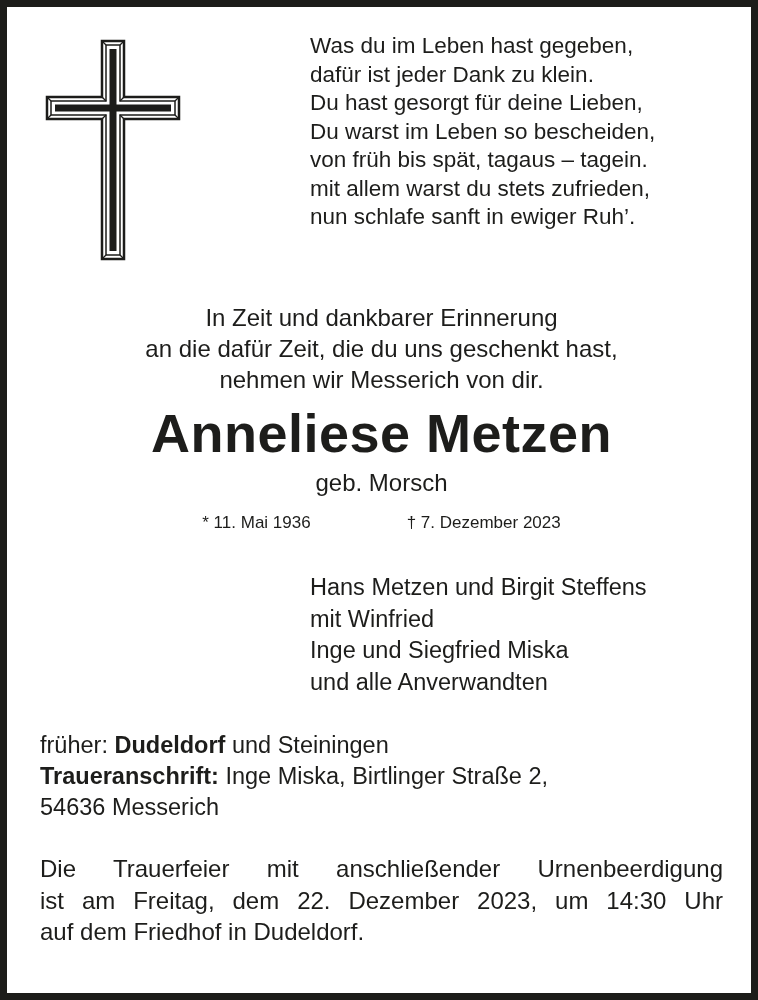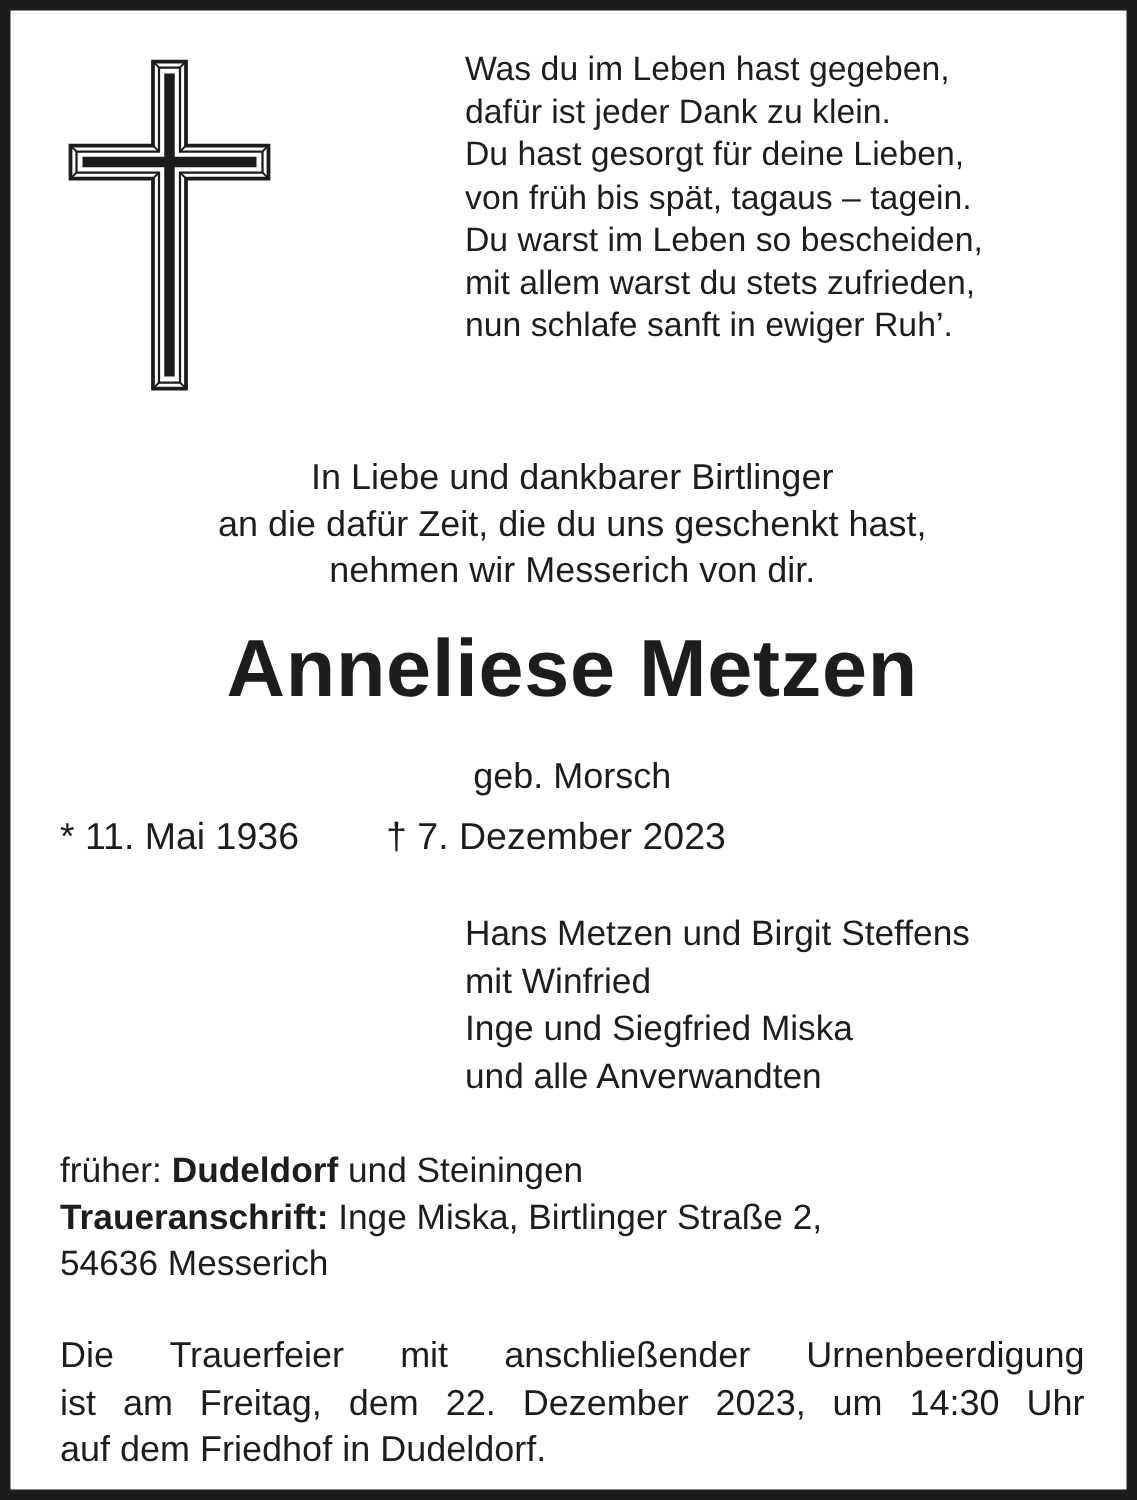--- a/index.html
+++ b/index.html
@@ -18,36 +18,36 @@
   }
 
   .top-row { display: flex; }
   .cross-wrap { flex: none; width: 265px; padding: 7px 0 0 5px; }
 
   .poem { font-size: 22.5px; line-height: 28.5px; white-space: nowrap; }
 
   .memorial { margin-top: 37px; text-align: center; font-size: 24px; line-height: 31px; }
 
   .name {
-    margin: 20px 0 0 0;
+    margin: 8px 0 0 0;
     text-align: center;
     font-size: 54px;
     line-height: 60px;
     font-weight: bold;
     letter-spacing: 0.5px;
   }
 
-  .maiden { margin-top: 27px; text-align: center; font-size: 24px; line-height: 30px; }
+  .maiden { margin-top: 5px; text-align: center; font-size: 24px; line-height: 30px; }
 
   .dates {
     margin-top: 10px;
     display: flex;
-    justify-content: flex-start;
-    gap: 58px;
-    font-size: 25px;
+    justify-content: center;
+    gap: 96px;
+    font-size: 17px;
     line-height: 30px;
   }
 
   .mourners { margin-top: 34px; margin-left: 270px; font-size: 23.5px; line-height: 31.5px; }
 
   .address { margin-top: 32px; font-size: 23.5px; line-height: 31px; }
   .address strong, .name, b { font-weight: bold; }
 
   .funeral { margin-top: 30px; font-size: 24px; line-height: 31.5px; }
   .jline { text-align: justify; text-align-last: justify; }
@@ -77,29 +77,29 @@
           <line x1="57" y1="80" x2="61" y2="76"></line>
           <line x1="79" y1="80" x2="75" y2="76"></line>
         </g>
       </svg>
     </div>
 
     <div class="poem">
       <div>Was du im Leben hast gegeben,</div>
       <div>dafür ist jeder Dank zu klein.</div>
       <div>Du hast gesorgt für deine Lieben,</div>
+      <div>Du warst im Leben so bescheiden,</div>
       <div>von früh bis spät, tagaus – tagein.</div>
-      <div>Du warst im Leben so bescheiden,</div>
       <div>mit allem warst du stets zufrieden,</div>
       <div>nun schlafe sanft in ewiger Ruh’.</div>
     </div>
   </div>
 
   <div class="memorial">
-    <div>In Liebe und dankbarer Birtlinger</div>
+    <div>In Zeit und dankbarer Erinnerung</div>
     <div>an die dafür Zeit, die du uns geschenkt hast,</div>
     <div>nehmen wir Messerich von dir.</div>
   </div>
 
   <h1 class="name">Anneliese Metzen</h1>
 
   <div class="maiden">geb. Morsch</div>
 
   <div class="dates">
     <span>* 11. Mai 1936</span>

